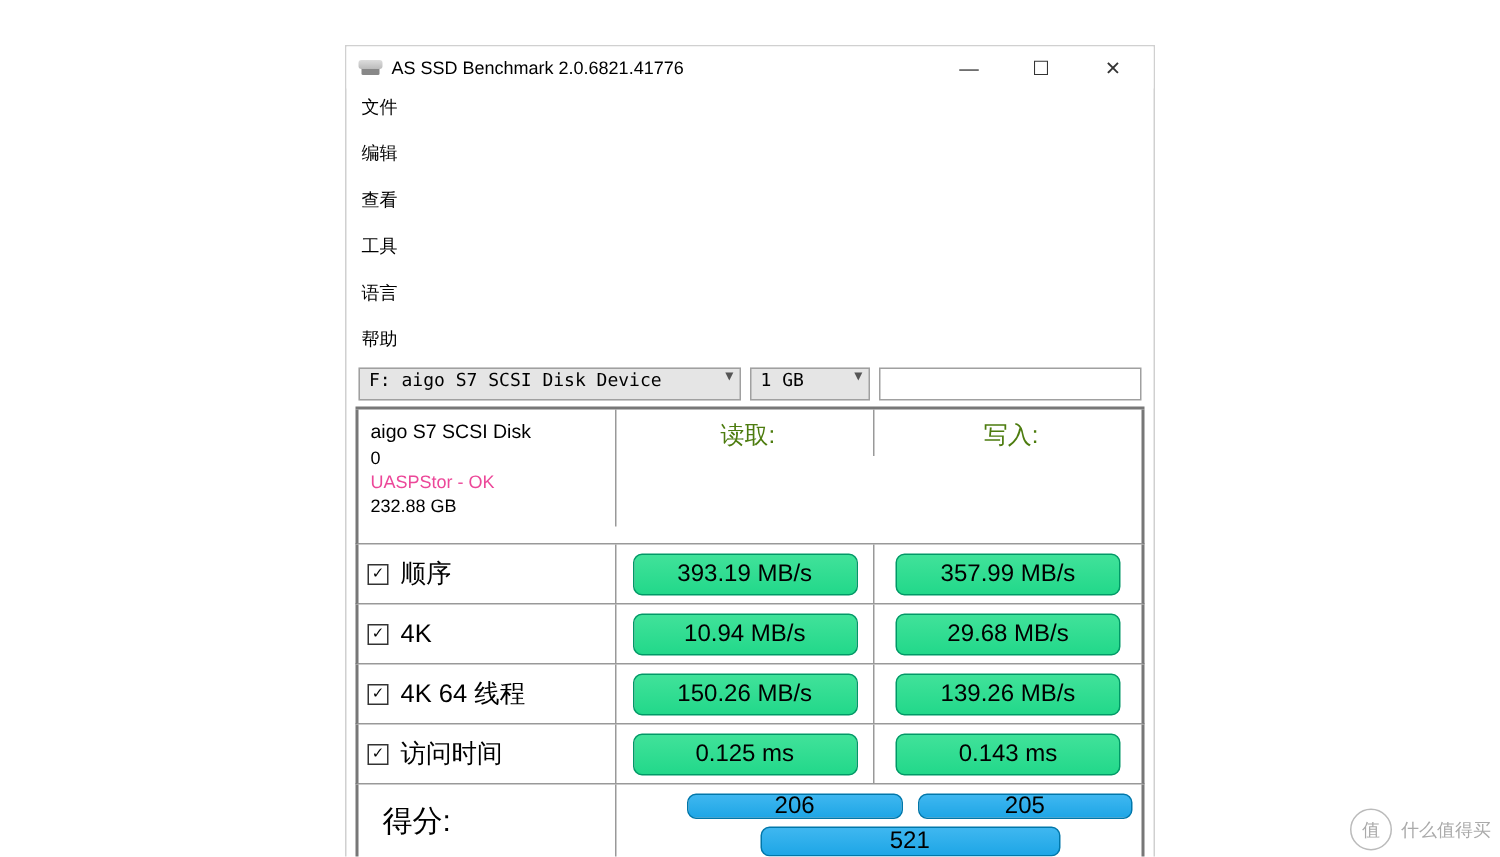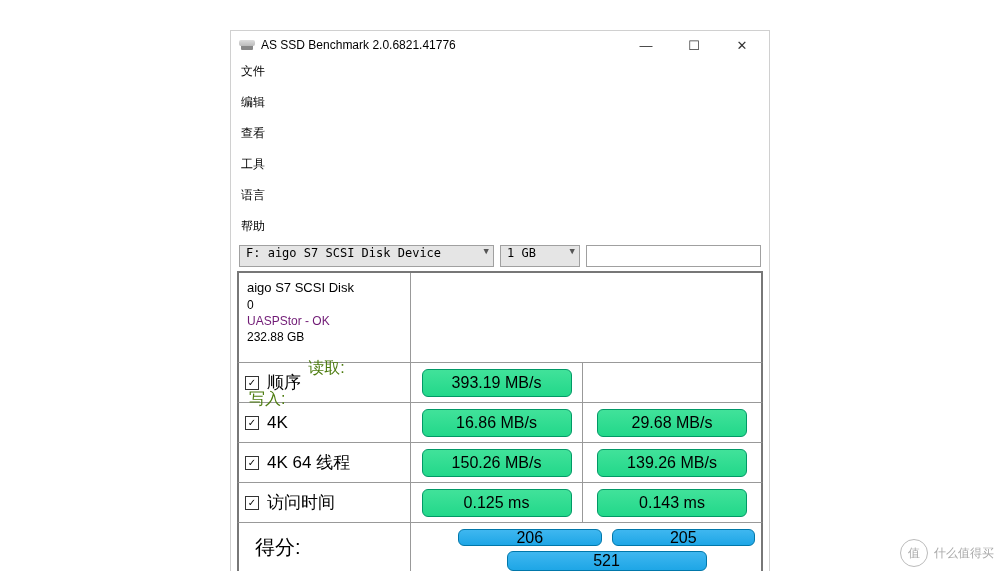--- a/index.html
+++ b/index.html
@@ -99,27 +99,27 @@
   .row:first-child { border-top: none; }
   .cell {
     padding: 3px 6px;
     display: flex;
     align-items: center;
   }
   .c-label { width: 172px; border-right: 1px solid #999; }
   .c-read  { width: 172px; border-right: 1px solid #999; justify-content: center; }
   .c-write { flex: 1; justify-content: center; }
 
-  .headrow { height: 90px; align-items: flex-start; flex-direction: column; }
+  .headrow { height: 90px; align-items: flex-start; }
   .headrow .c-label { display: block; padding: 6px 8px; font-size: 12px; line-height: 1.35; }
   .headrow .hdr { color: #4d7c0f; font-size: 16px; padding: 4px 0 0 4px; }
 
   .dev-name { color: #000; font-size: 13px; }
   .dev-idx  { color: #000; }
-  .ok1, .ok2 { color: #701a75; }
+  .ok1, .ok2 { color: #ec4899; }
   .dev-size { color: #000; }
 
   .testrow { height: 40px; }
   .checkbox {
     width: 14px; height: 14px;
     border: 1px solid #333;
     margin-right: 8px;
     display: inline-flex;
     align-items: center; justify-content: center;
     font-size: 10px;
@@ -274,29 +274,32 @@
     </div>
 
     <div class="row testrow">
       <div class="cell c-label">
         <span class="checkbox">✓</span>
         <span class="testlabel">顺序</span>
       </div>
       <div class="cell c-read">
           <span class="pill">393.19 MB/s</span>
         </div>
+      <div class="cell c-write">
+          <span class="pill">357.99 MB/s</span>
+        </div>
     </div>
 
     <div class="row testrow">
       <div class="cell c-label">
         <span class="checkbox">✓</span>
         <span class="testlabel">4K</span>
       </div>
       <div class="cell c-read">
-          <span class="pill">16.86 MB/s</span>
+          <span class="pill">10.94 MB/s</span>
         </div>
       <div class="cell c-write">
           <span class="pill">29.68 MB/s</span>
         </div>
     </div>
 
     <div class="row testrow">
       <div class="cell c-label">
         <span class="checkbox">✓</span>
         <span class="testlabel">4K 64 线程</span>

